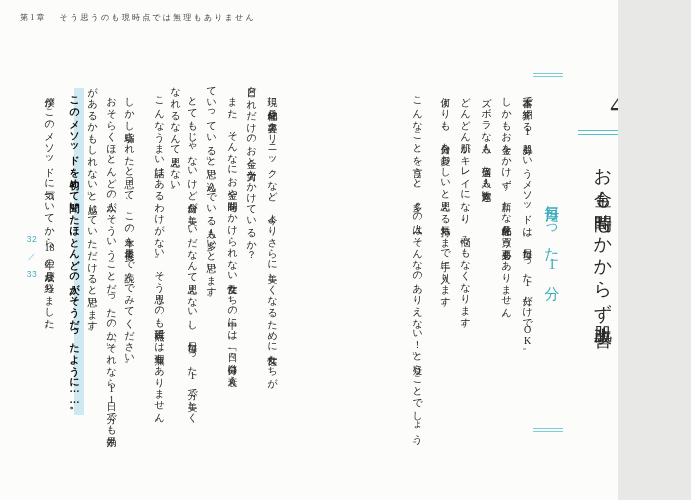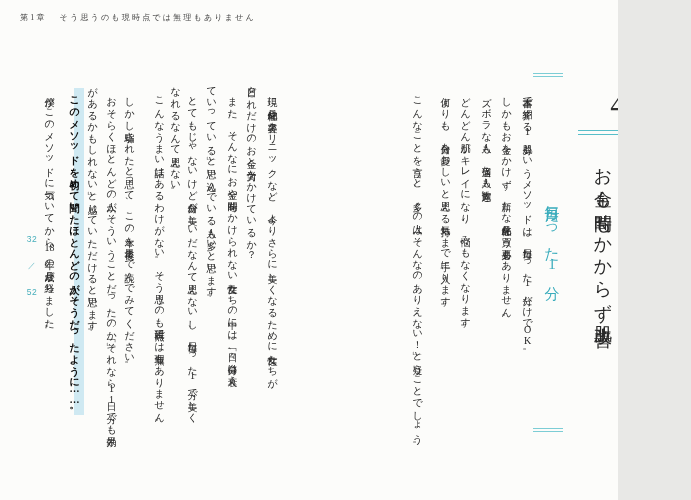--- a/index.html
+++ b/index.html
@@ -8,21 +8,21 @@
     overflow:hidden;font-family:"Liberation Serif","DejaVu Serif",serif;
   }
   
   .running-head{
     position:absolute;left:20px;top:12px;display:flex;gap:13px;
     font-size:8px;letter-spacing:2.2px;color:#3d3d3d;white-space:nowrap;
   }
   
   .folio{
     position:absolute;left:23px;top:234px;width:18px;
-    display:flex;flex-direction:column;align-items:center;gap:18px;
+    display:flex;flex-direction:column;align-items:center;gap:9px;
     font-family:"Liberation Sans","DejaVu Sans",sans-serif;
     font-size:8.5px;color:#46aebb;letter-spacing:0.5px;
   }
   .folio .slash{font-size:7.5px;line-height:7px;}
   
   .vtext{writing-mode:vertical-rl;text-orientation:upright;}
   .tcy{text-combine-upright:all;}
   
   .chap-num{
     position:absolute;left:600px;top:88px;width:36px;text-align:center;
@@ -64,21 +64,21 @@
 <div class="spread">
 
   <div class="running-head">
     <span>第1章</span>
     <span>そう思うのも現時点では無理もありません</span>
   </div>
 
   <div class="folio">
     <span>32</span>
     <span class="slash">／</span>
-    <span>52</span>
+    <span>33</span>
   </div>
 
   <div class="page-right">
     <div class="chap-num">4</div>
     <div class="chap-rule"></div>
     <div class="title-col title-col-1 vtext" id="title-line-1"><span class="tcy">93</span>％の人が効果を実感！</div>
     <div class="title-col title-col-2 vtext" id="title-line-2">お金も時間もかからず肌改善！</div>
     <div class="cap-rule cap-top"></div>
     <div class="subhead vtext">毎日たった1分</div>
     <div class="cap-rule cap-bottom"></div>

